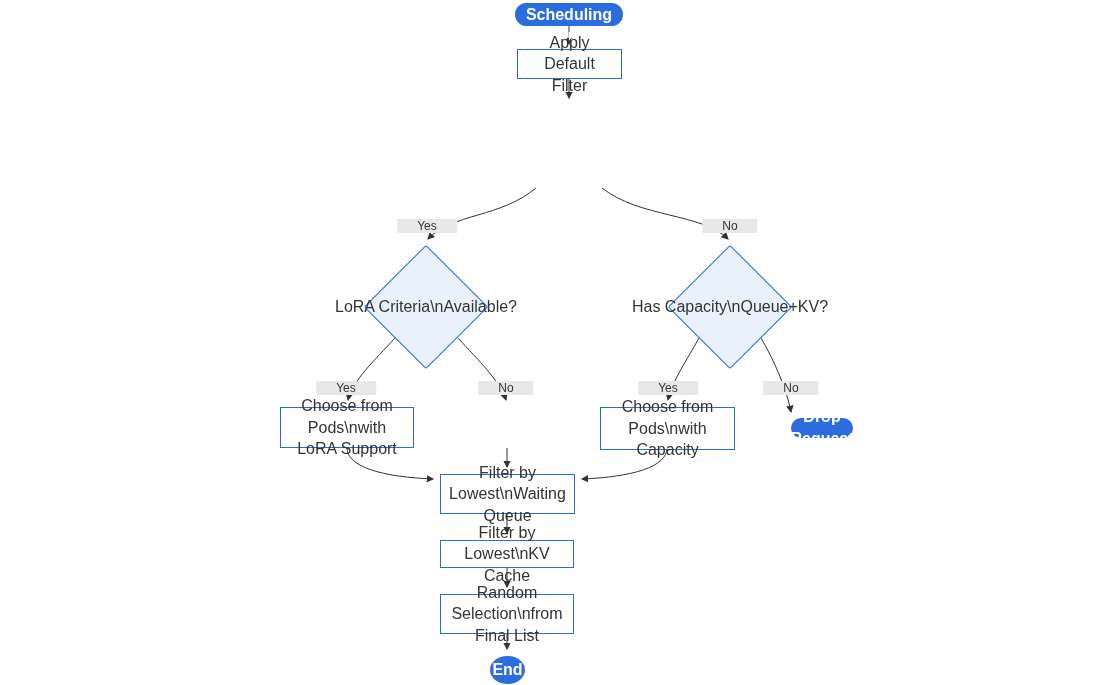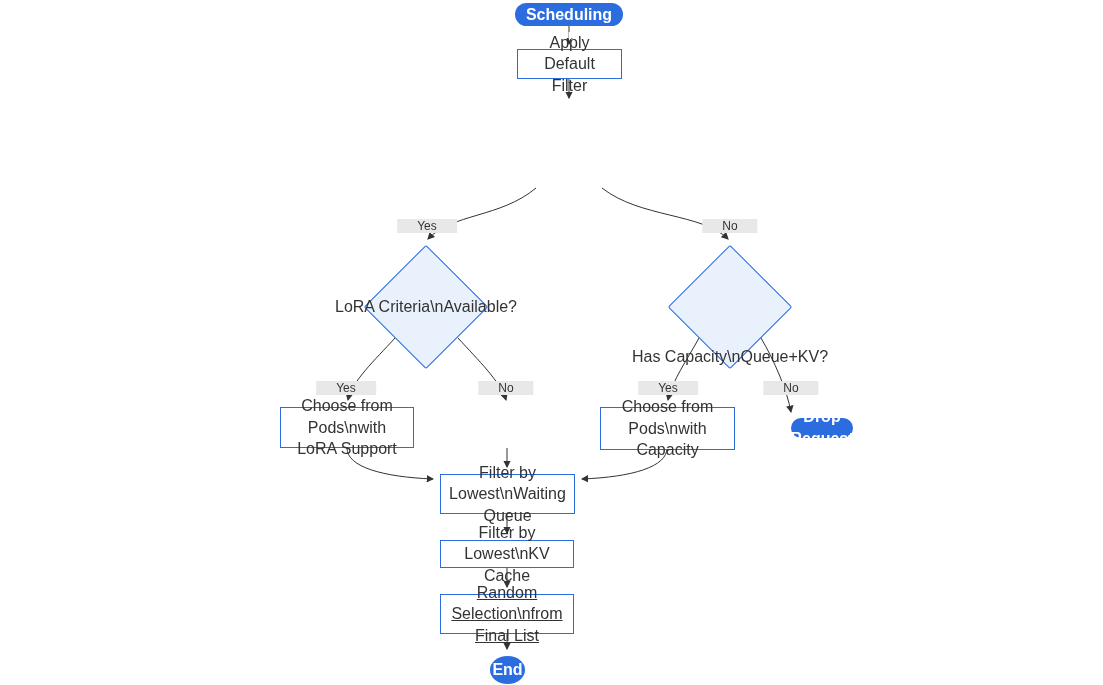--- a/index.html
+++ b/index.html
@@ -65,21 +65,21 @@
   <div class="node rect" style="left:517px;top:49px;width:105px;height:30px;">
     <span>Apply Default Filter</span>
   </div>
 
 
   <div class="node diamond" style="left:365px;top:246px;width:122px;height:122px;">
     <span class="shape" style="width:86px;height:86px;"></span>
     <span class="lbl">LoRA Criteria\nAvailable?</span>
   </div>
 
-  <div class="node diamond" style="left:669px;top:246px;width:122px;height:122px;align-items:flex-end;">
+  <div class="node diamond" style="left:669px;top:246px;width:122px;height:122px;">
     <span class="shape" style="width:86px;height:86px;"></span>
     <span class="lbl">Has Capacity\nQueue+KV?</span>
   </div>
 
   <div class="node rect" style="left:280px;top:407px;width:134px;height:41px;">
     <span>Choose from Pods\nwith LoRA Support</span>
   </div>
 
 
   <div class="node rect" style="left:600px;top:407px;width:135px;height:43px;">
@@ -91,21 +91,21 @@
   </div>
 
   <div class="node rect" style="left:440px;top:474px;width:135px;height:40px;">
     <span>Filter by Lowest\nWaiting Queue</span>
   </div>
 
   <div class="node rect" style="left:440px;top:540px;width:134px;height:28px;">
     <span>Filter by Lowest\nKV Cache</span>
   </div>
 
-  <div class="node rect" style="left:440px;top:594px;width:134px;height:40px;text-decoration:underline;">
+  <div class="node rect" style="left:440px;top:594px;width:134px;height:40px;">
     <span>Random Selection\nfrom Final List</span>
   </div>
 
   <div class="node ellipse" style="left:490px;top:656px;width:35px;height:28px;">
     <span>End</span>
   </div>
 
   <span class="edge-label" style="left:427px;top:226px;">Yes</span>
   <span class="edge-label" style="left:730px;top:226px;">No</span>
   <span class="edge-label" style="left:346px;top:388px;">Yes</span>

